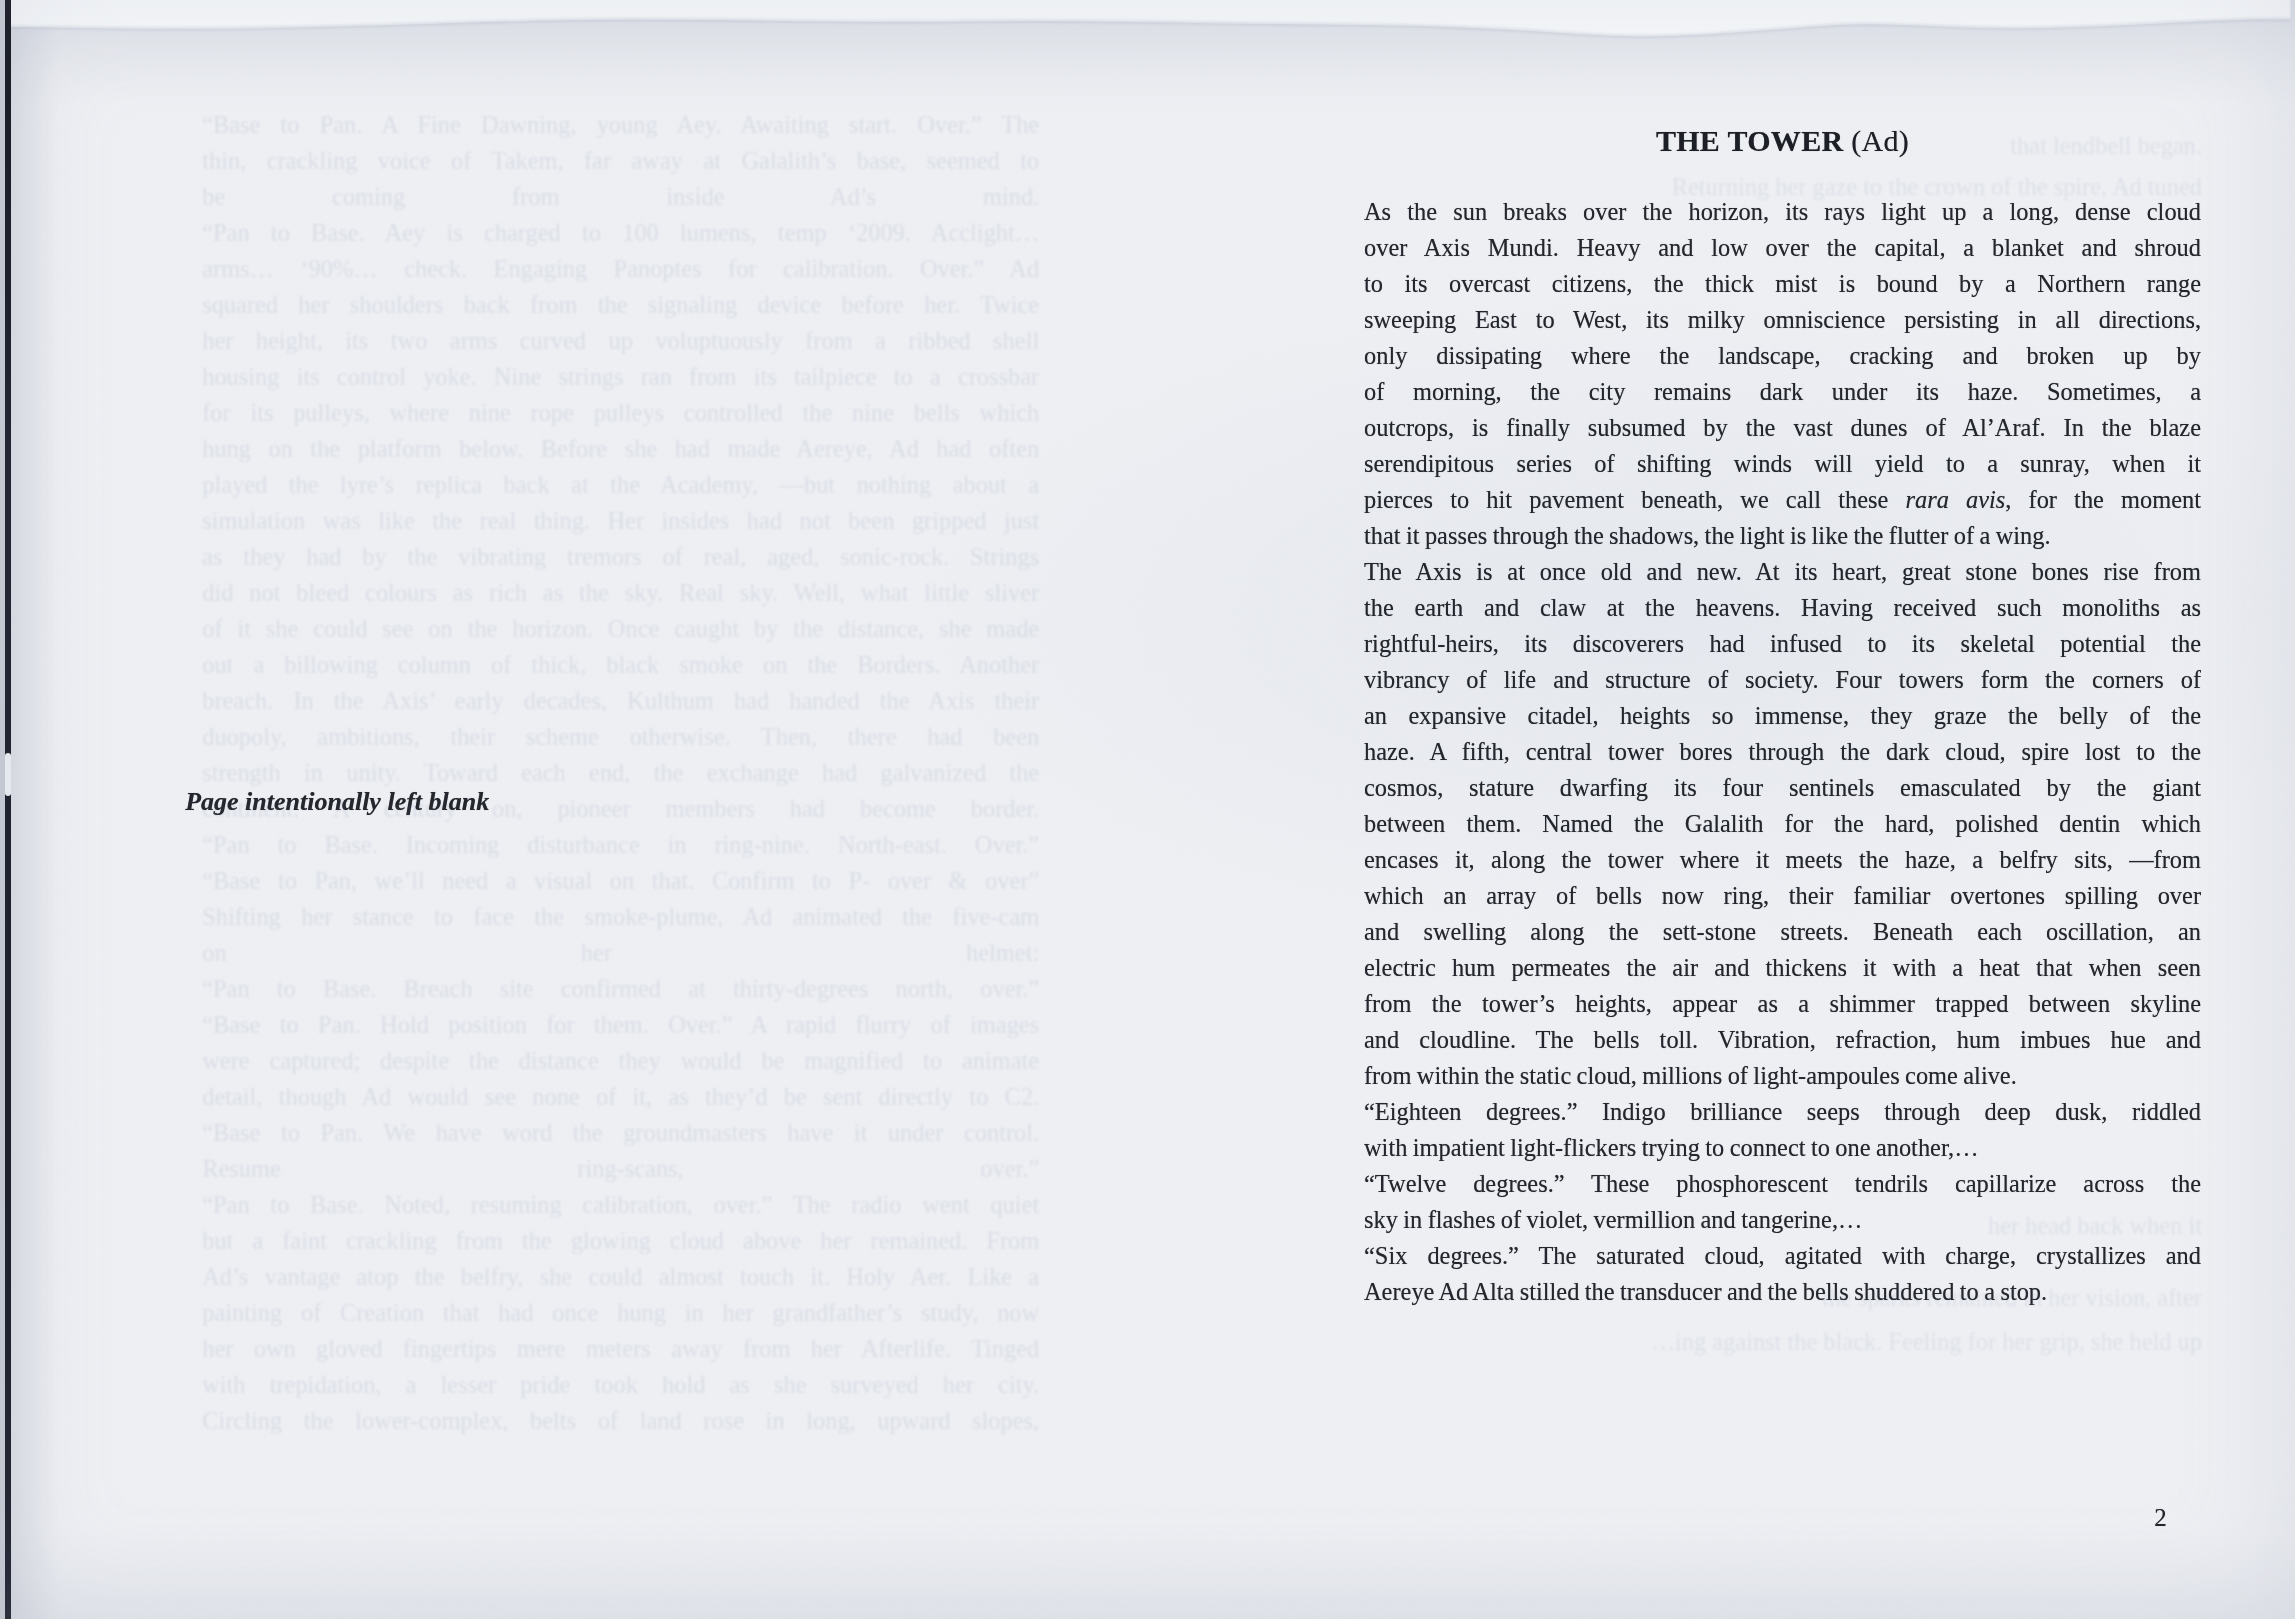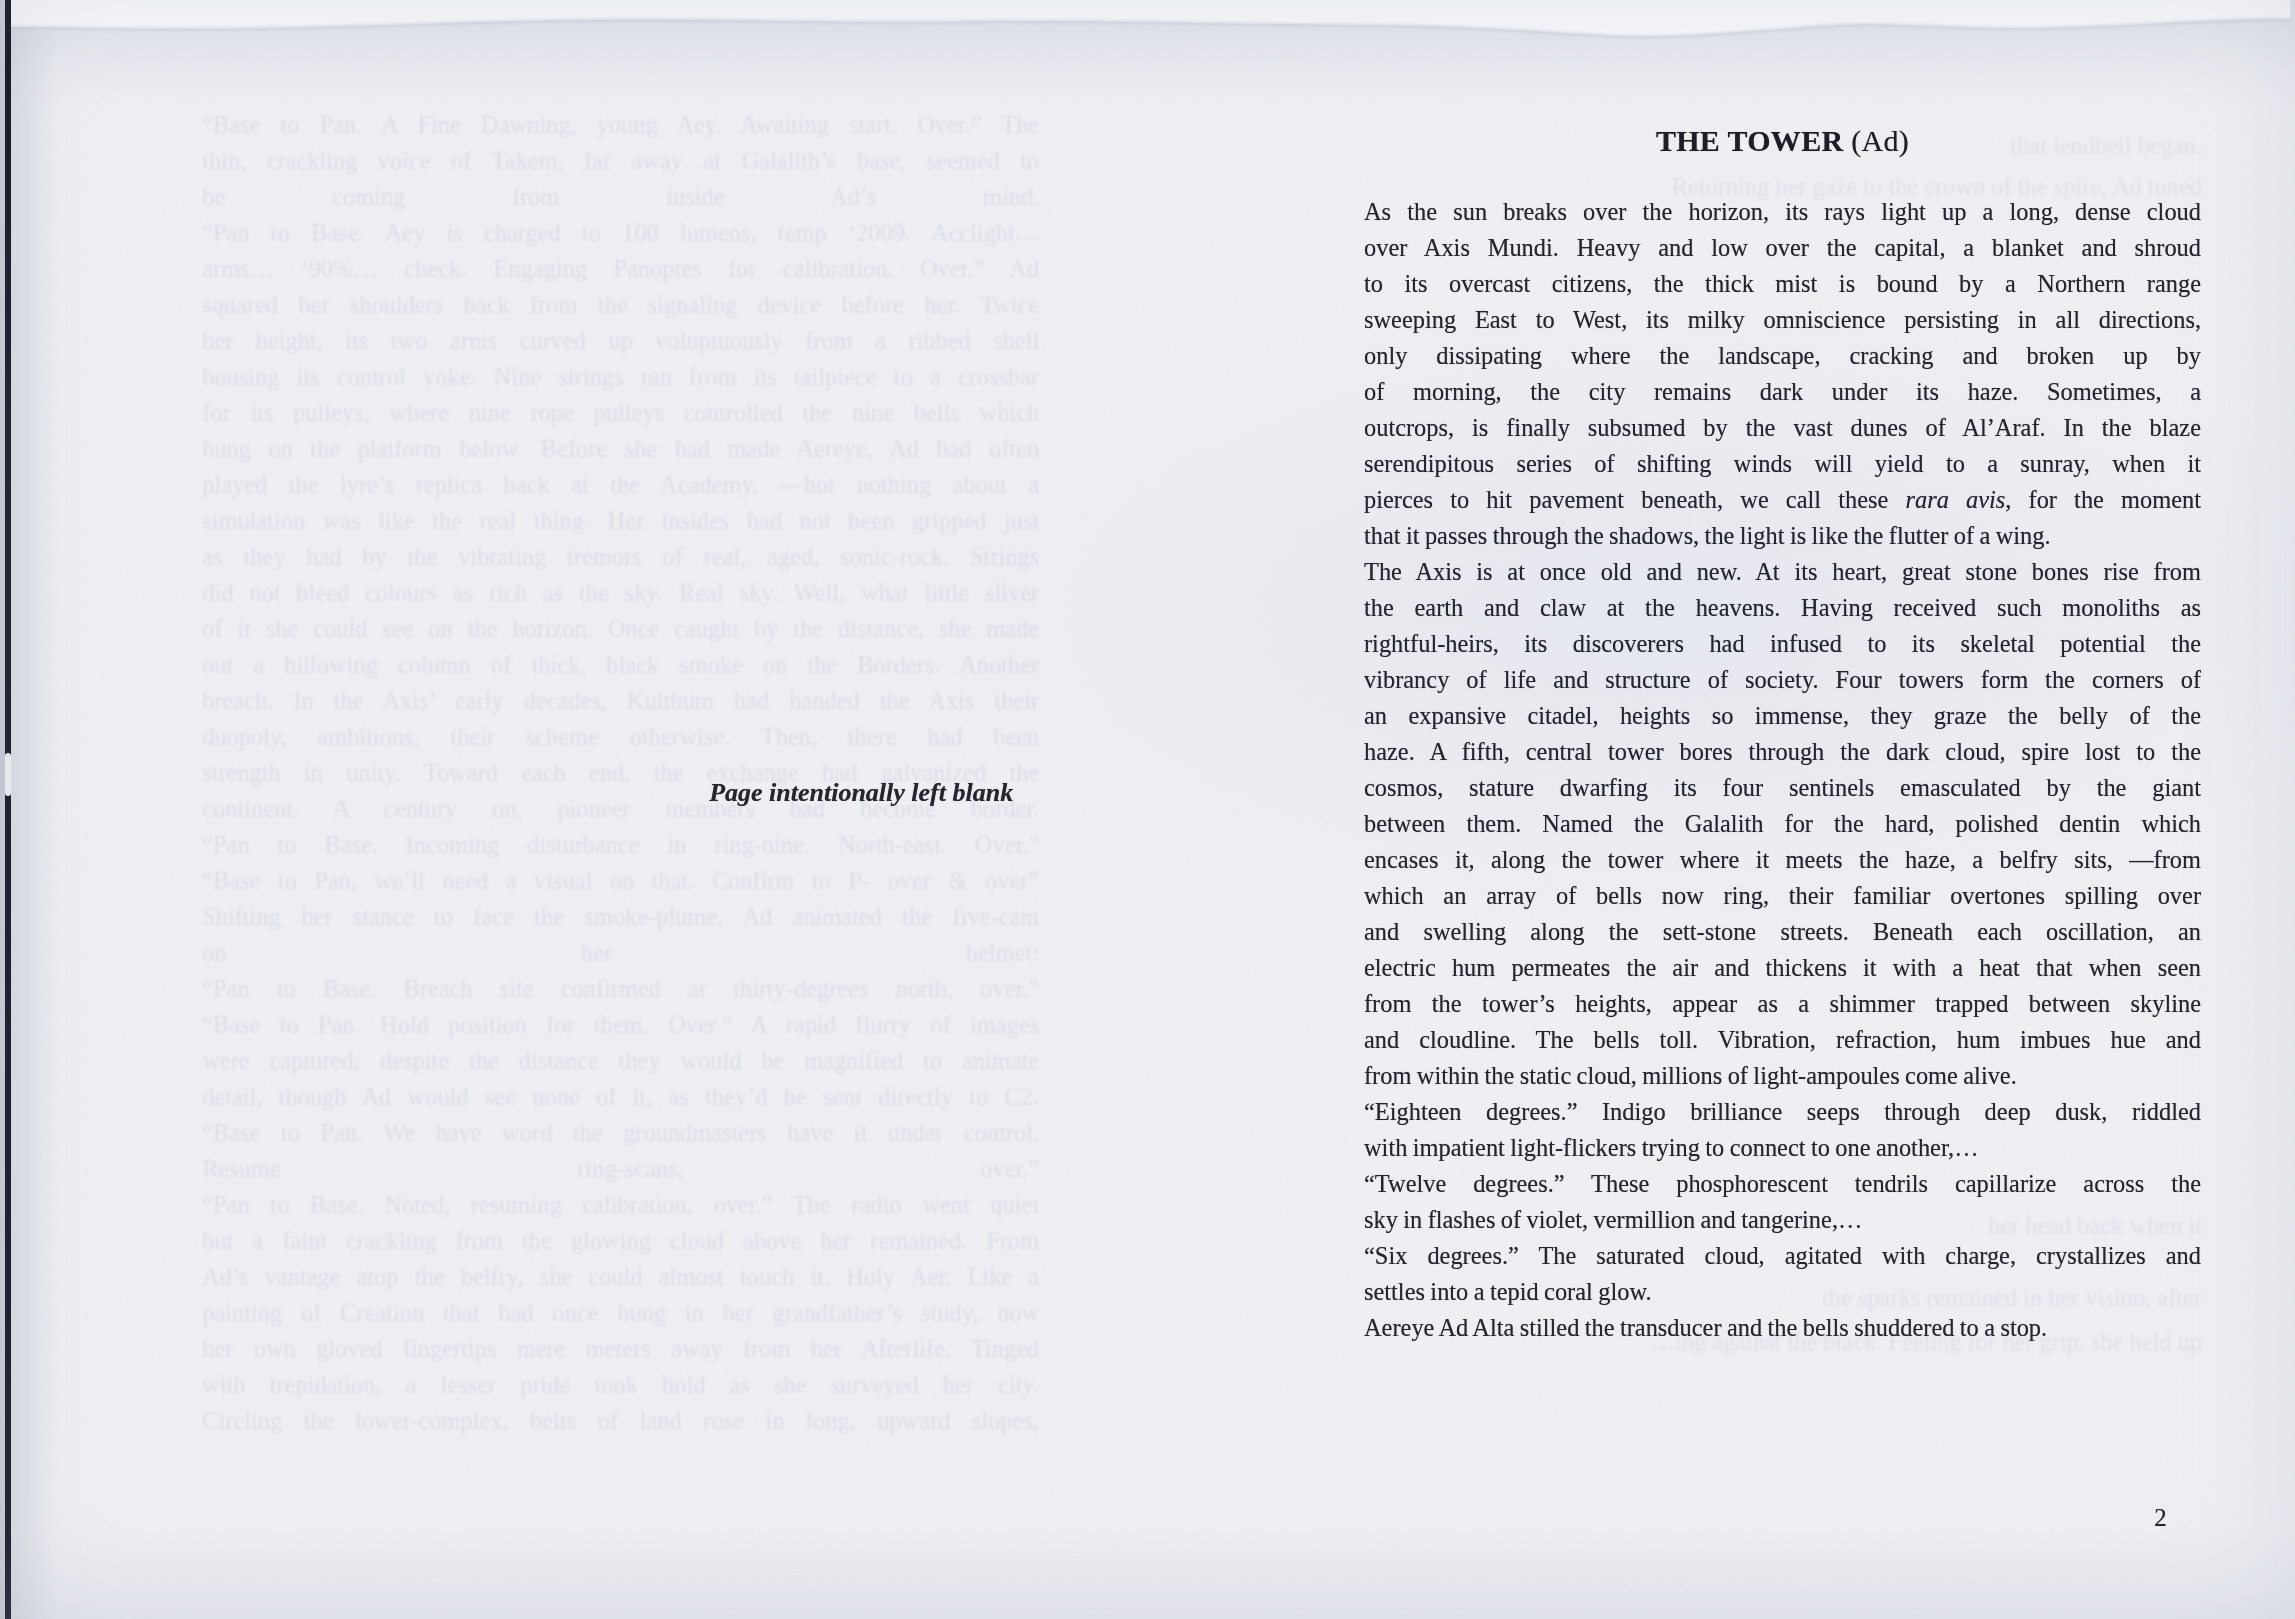--- a/index.html
+++ b/index.html
@@ -42,22 +42,22 @@
   .rg0{right:94px;top:112px;}
   .rg1{right:94px;top:153px;}
   .rg2{right:94px;top:1192px;}
   .rg3{right:94px;top:1264px;}
   .rg4{right:94px;top:1308px;}
   
   .page{position:absolute;top:0;height:100%;z-index:4;}
   .page.left{left:11.2px;width:1134px;}
   .page.right{left:1145px;width:1151px;margin-top:16px;}
   .blank-notice{
-    position:absolute;left:157px;top:770px;width:837px;margin:8px;
-    text-align:right;font-size:26px;font-weight:bold;font-style:italic;
+    position:absolute;left:157px;top:770px;width:837px;margin:17px;
+    text-align:left;font-size:26px;font-weight:bold;font-style:italic;
     color:#24262d;text-shadow:0 0 0.7px rgba(30,32,40,0.55);
   }
   .title{
     position:absolute;left:219px;top:108px;width:837px;margin:0;
     text-align:center;font-size:30px;font-weight:bold;letter-spacing:0.3px;
     color:#1d1f26;text-shadow:0 0 0.7px rgba(25,27,35,0.6);
   }
   .title .t-suffix{font-weight:normal;}
   .body-text{
     position:absolute;left:219px;top:178px;width:837px;
@@ -177,21 +177,20 @@
         <div class="bline just">and swelling along the sett-stone streets. Beneath each oscillation, an</div>
         <div class="bline just">electric hum permeates the air and thickens it with a heat that when seen</div>
         <div class="bline just">from the tower’s heights, appear as a shimmer trapped between skyline</div>
         <div class="bline just">and cloudline. The bells toll. Vibration, refraction, hum imbues hue and</div>
         <div class="bline">from within the static cloud, millions of light-ampoules come alive.</div>
         <div class="bline just">“Eighteen degrees.” Indigo brilliance seeps through deep dusk, riddled</div>
         <div class="bline">with impatient light-flickers trying to connect to one another,…</div>
         <div class="bline just">“Twelve degrees.” These phosphorescent tendrils capillarize across the</div>
         <div class="bline">sky in flashes of violet, vermillion and tangerine,…</div>
         <div class="bline just">“Six degrees.” The saturated cloud, agitated with charge, crystallizes and</div>
-        <div class="bline">settles into a tepid coral glow.</div>
         <div class="bline">Aereye Ad Alta stilled the transducer and the bells shuddered to a stop.</div>
       </div>
 
     <div class="page-number">2</div>
   </section>
 
 </div>
 
 
 </body></html>

